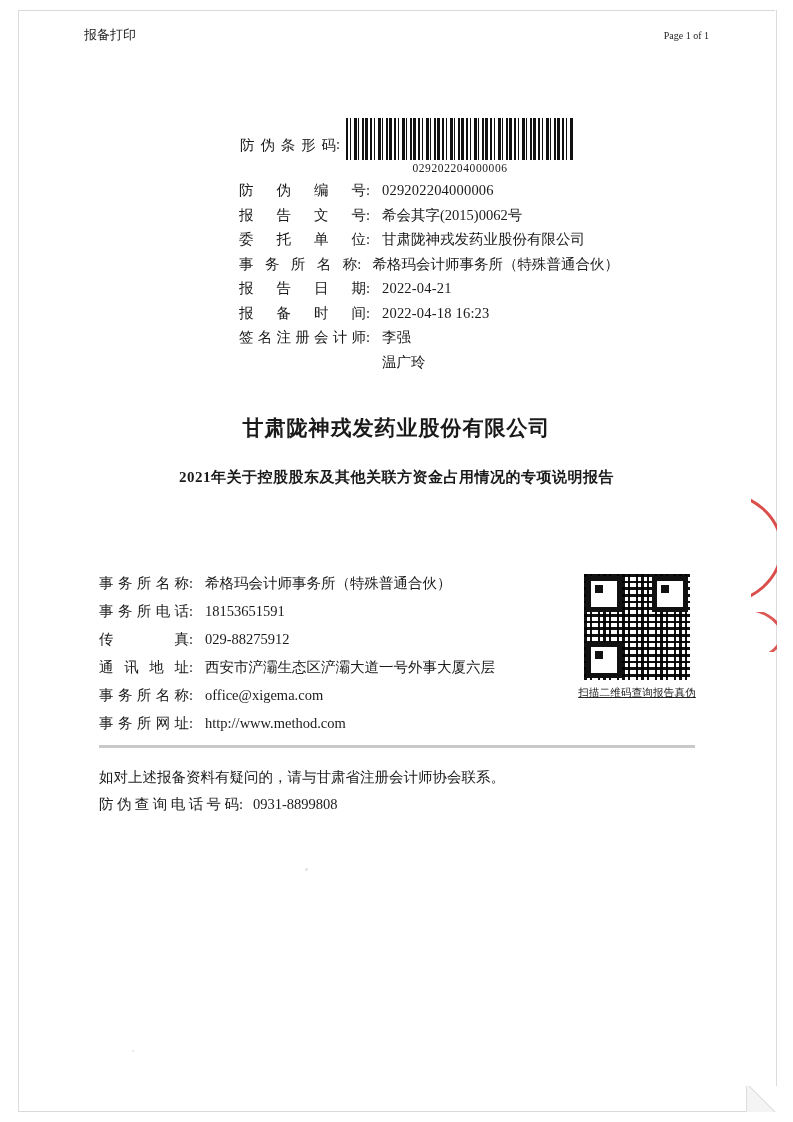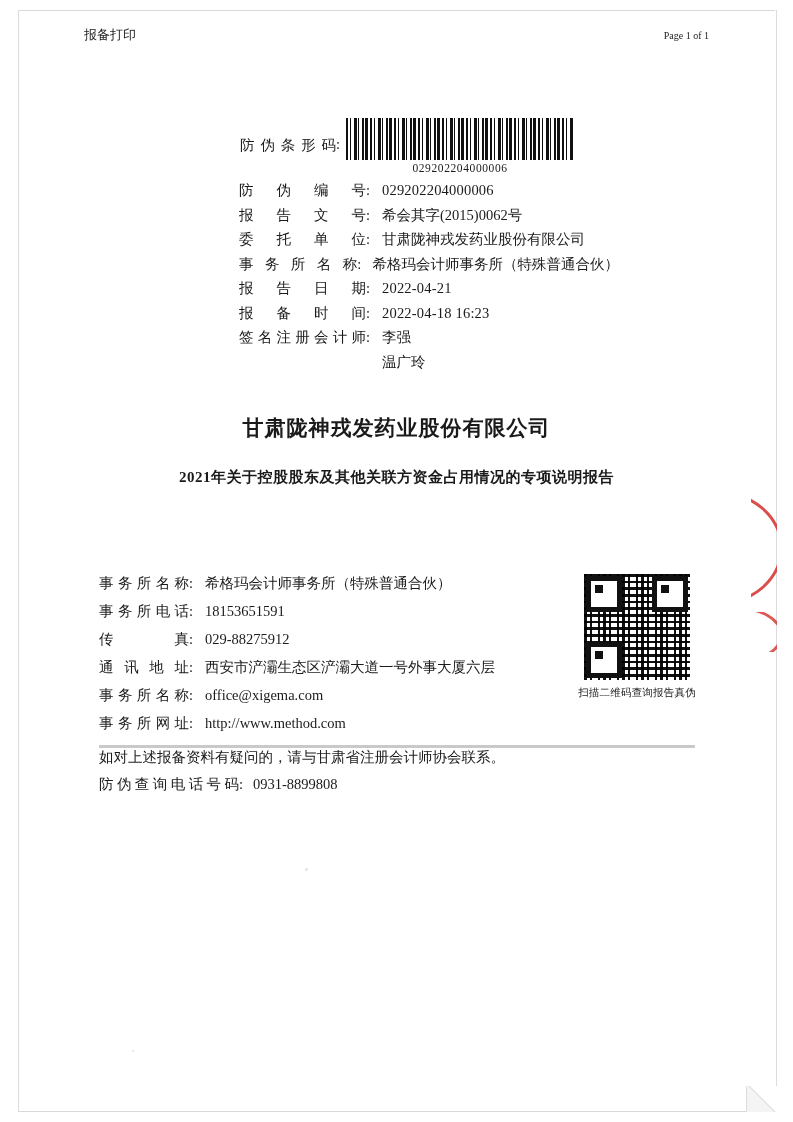--- a/index.html
+++ b/index.html
@@ -261,37 +261,38 @@
   }
   .qr-eye.tl { left: 2px; top: 2px; }
   .qr-eye.tr { right: 2px; top: 2px; }
   .qr-eye.bl { left: 2px; bottom: 2px; }
   .qr-caption {
     margin-top: 6px;
     font-size: 10.5px;
     color: #222;
     letter-spacing: 0.2px;
     white-space: nowrap;
+    text-decoration: underline;
   }
 
   
   .separator {
     position: absolute;
     left: 99px;
     top: 745px;
     width: 596px;
     height: 3px;
     background: #c9c9c9;
   }
 
   
   .notes {
     position: absolute;
     left: 99px;
-    top: 748px;
+    top: 768px;
     width: 560px;
   }
   .notes-line {
     font-size: 14.5px;
     line-height: 18px;
     margin-bottom: 9px;
     white-space: nowrap;
   }
   .note-label {
     display: inline-block;

